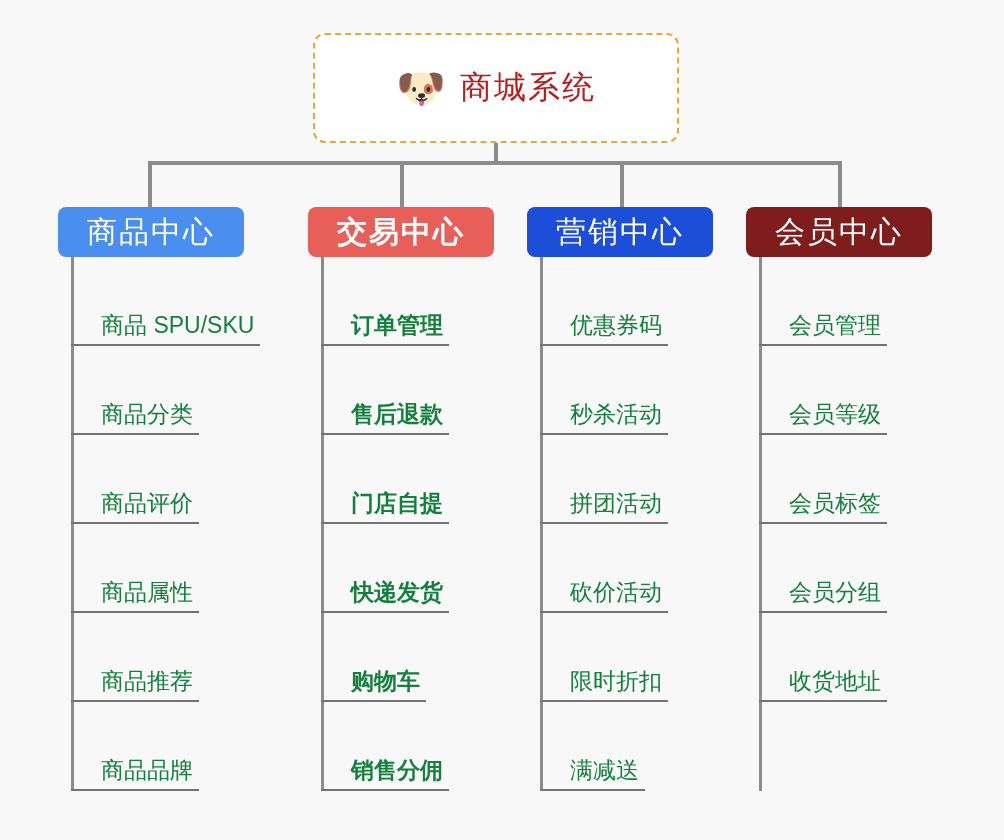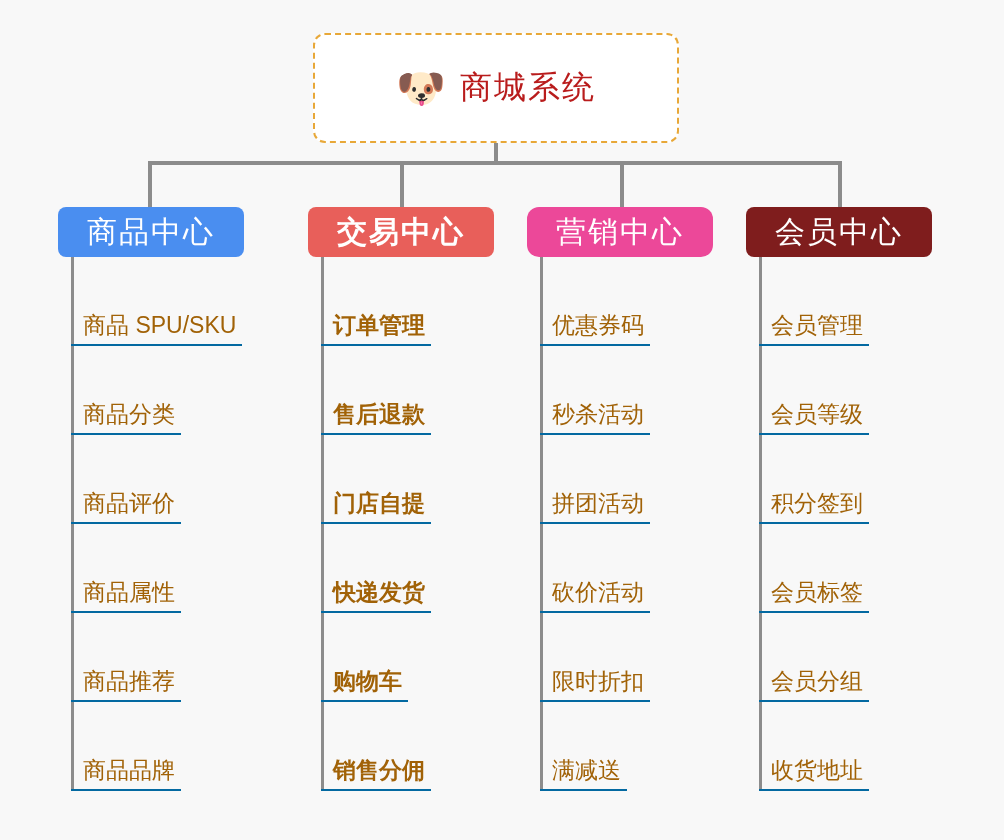--- a/index.html
+++ b/index.html
@@ -103,24 +103,24 @@
   .leaf {
     position: relative;
     height: 89px;
     box-sizing: border-box;
     display: flex;
     align-items: flex-end;
     padding-left: 13px;
   }
   .leaf-inner {
     display: inline-block;
-    border-bottom: 2px solid #0369a1;
-    padding: 0 6px 6px 12px;
+    border-bottom: 2px solid #737373;
+    padding: 0 6px 6px 30px;
     font-size: 23px;
-    color: #a16207;
+    color: #15803d;
     white-space: nowrap;
     line-height: 1.15;
   }
 </style>
 </head>
 <body>
 
 <div id="mindmap">
 
   <div class="root-node">
@@ -181,21 +181,21 @@
           </div>
           <div class="leaf">
             <span class="leaf-inner">购物车</span>
           </div>
           <div class="leaf">
             <span class="leaf-inner">销售分佣</span>
           </div>
         </div>
       </div>
       <div class="branch" style="left: 527px;">
-        <div class="branch-header" style="background: #ec4899; border-radius: 12px;">营销中心</div>
+        <div class="branch-header" style="background: #1d4ed8;">营销中心</div>
         <div class="leaf-list">
           <div class="spine" style="height: 534px;"></div>
           <div class="leaf">
             <span class="leaf-inner">优惠券码</span>
           </div>
           <div class="leaf">
             <span class="leaf-inner">秒杀活动</span>
           </div>
           <div class="leaf">
             <span class="leaf-inner">拼团活动</span>
@@ -215,23 +215,20 @@
         <div class="branch-header" style="background: #7f1d1d;">会员中心</div>
         <div class="leaf-list">
           <div class="spine" style="height: 534px;"></div>
           <div class="leaf">
             <span class="leaf-inner">会员管理</span>
           </div>
           <div class="leaf">
             <span class="leaf-inner">会员等级</span>
           </div>
           <div class="leaf">
-            <span class="leaf-inner">积分签到</span>
-          </div>
-          <div class="leaf">
             <span class="leaf-inner">会员标签</span>
           </div>
           <div class="leaf">
             <span class="leaf-inner">会员分组</span>
           </div>
           <div class="leaf">
             <span class="leaf-inner">收货地址</span>
           </div>
         </div>
       </div>

